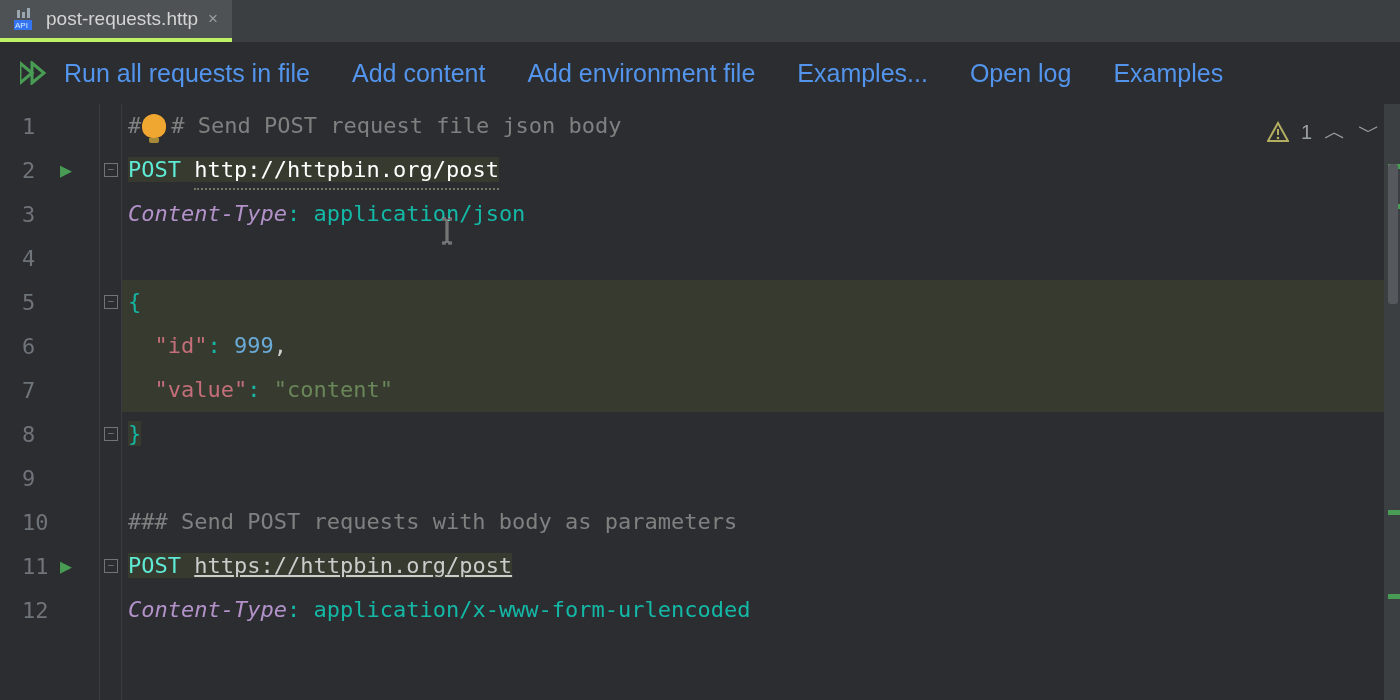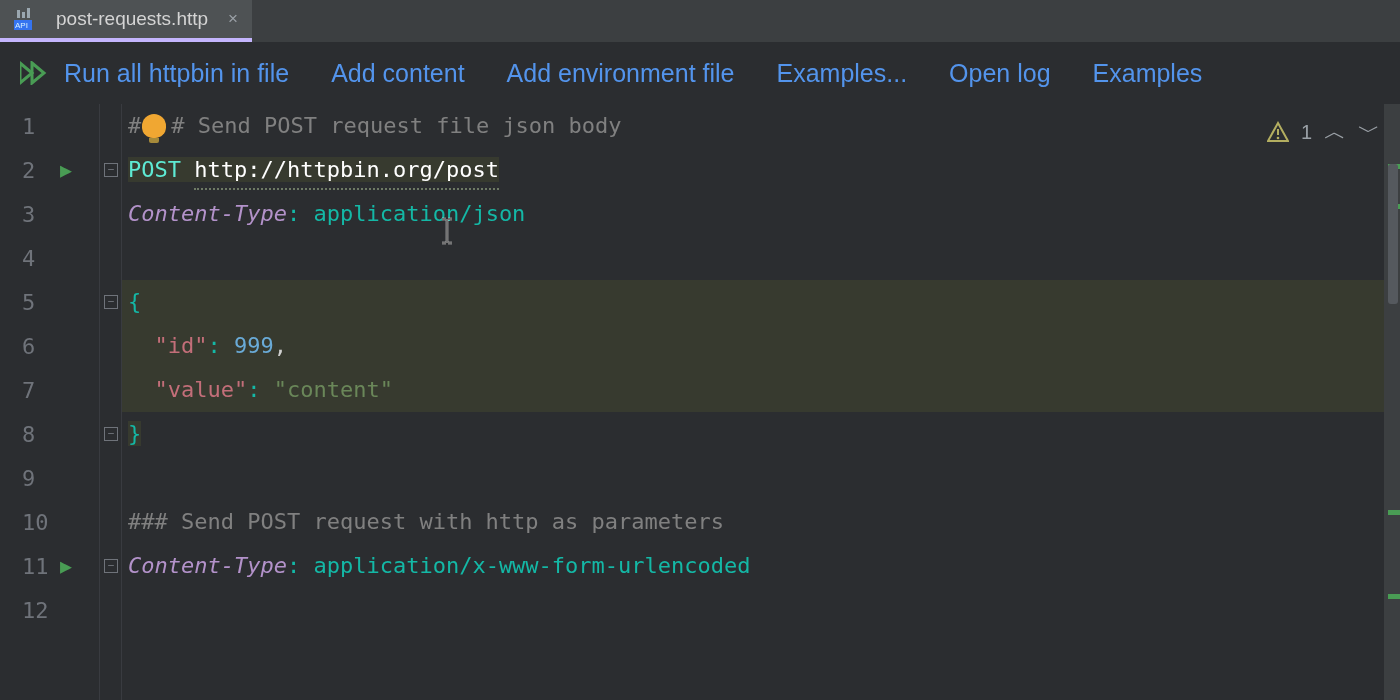--- a/index.html
+++ b/index.html
@@ -14,22 +14,22 @@
   .tab-bar {
     display: flex;
     background: #3c3f41;
     height: 42px;
   }
   .tab {
     display: flex;
     align-items: center;
     padding: 0 14px;
     background: #4e5254;
-    border-bottom: 4px solid #c4b5fd;
-    gap: 20px;
+    border-bottom: 4px solid #bef264;
+    gap: 10px;
     font-family: -apple-system, "Segoe UI", sans-serif;
     font-size: 19px;
     color: #d4d4d4;
   }
   .tab-icon {
     width: 22px;
     height: 22px;
     display: inline-flex;
     align-items: flex-end;
     justify-content: flex-start;
@@ -214,21 +214,21 @@
 </div>
 
 <div class="toolbar">
   <div class="run-all">
     <span class="run-all-icon">
       <svg width="30" height="24" viewBox="0 0 30 24">
         <polygon points="0,2 12,12 0,22" fill="none" stroke="#499c54" stroke-width="3"></polygon>
         <polygon points="12,2 24,12 12,22" fill="none" stroke="#499c54" stroke-width="3"></polygon>
       </svg>
     </span>
-    <span>Run all httpbin in file</span>
+    <span>Run all requests in file</span>
   </div>
   <span class="toolbar-link">Add content</span>
   <span class="toolbar-link">Add environment file</span>
   <span class="toolbar-link">Examples...</span>
   <span class="toolbar-link">Open log</span>
   <span class="toolbar-link">Examples</span>
 </div>
 
 <div class="editor">
   <div class="gutter">
@@ -299,21 +299,22 @@
   <div class="content">
     <div class="code-line"><span class="bulb"></span><span class="c-comment">#</span><span class="c-comment" style="margin-left:30px"># Send POST request file json body</span></div>
     <div class="code-line"><span class="bg-highlight"><span class="c-method">POST </span><span class="c-url hl-url">http://httpbin.org/post</span></span></div>
     <div class="code-line"><span class="c-header">Content-Type</span><span class="c-punc">: application/json</span></div>
     <div class="code-line"></div>
     <div class="code-line bg-highlight"><span class="c-punc">{</span></div>
     <div class="code-line bg-highlight">  <span class="c-key">"id"</span><span class="c-punc">: </span><span class="c-num">999</span><span class="pointer">,</span></div>
     <div class="code-line bg-highlight">  <span class="c-key">"value"</span><span class="c-punc">: </span><span class="c-str">"content"</span></div>
     <div class="code-line"><span class="c-punc bg-highlight">}</span></div>
     <div class="code-line"></div>
-    <div class="code-line"><span class="c-comment">### Send POST request with http as parameters</span></div>
+    <div class="code-line"><span class="c-comment">### Send POST requests with body as parameters</span></div>
+    <div class="code-line"><span class="bg-highlight"><span class="c-method">POST </span><span class="c-url-u">https://httpbin.org/post</span></span></div>
     <div class="code-line"><span class="c-header">Content-Type</span><span class="c-punc">: application/x-www-form-urlencoded</span></div>
     <div class="code-line"></div>
 
     <div class="overlay">
       <span class="warn-icon">
         <svg width="22" height="22" viewBox="0 0 22 22">
           <polygon points="11,2 21,20 1,20" fill="none" stroke="#b3ae60" stroke-width="2"></polygon>
           <line x1="11" y1="8" x2="11" y2="14" stroke="#b3ae60" stroke-width="2"></line>
           <circle cx="11" cy="17" r="1.3" fill="#b3ae60"></circle>
         </svg>

